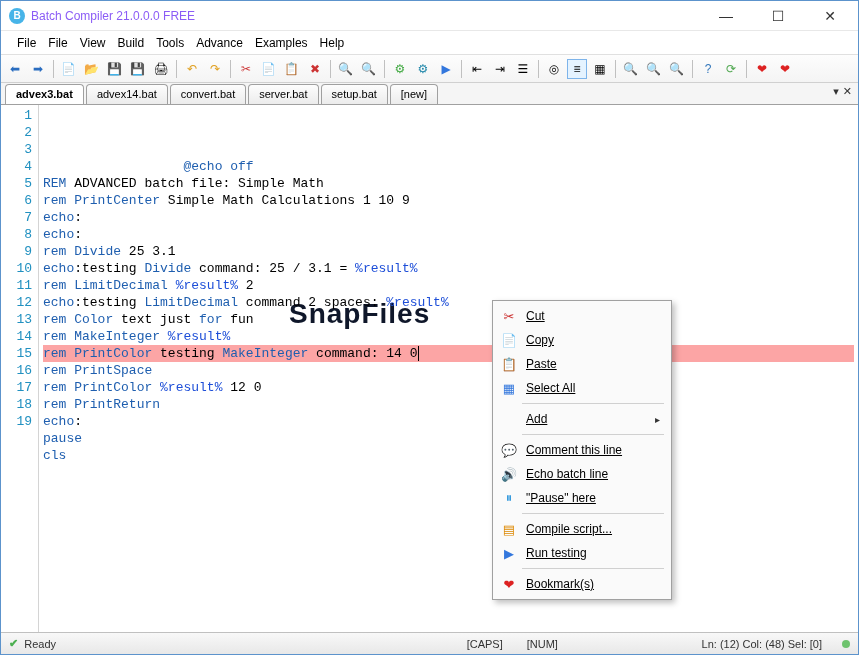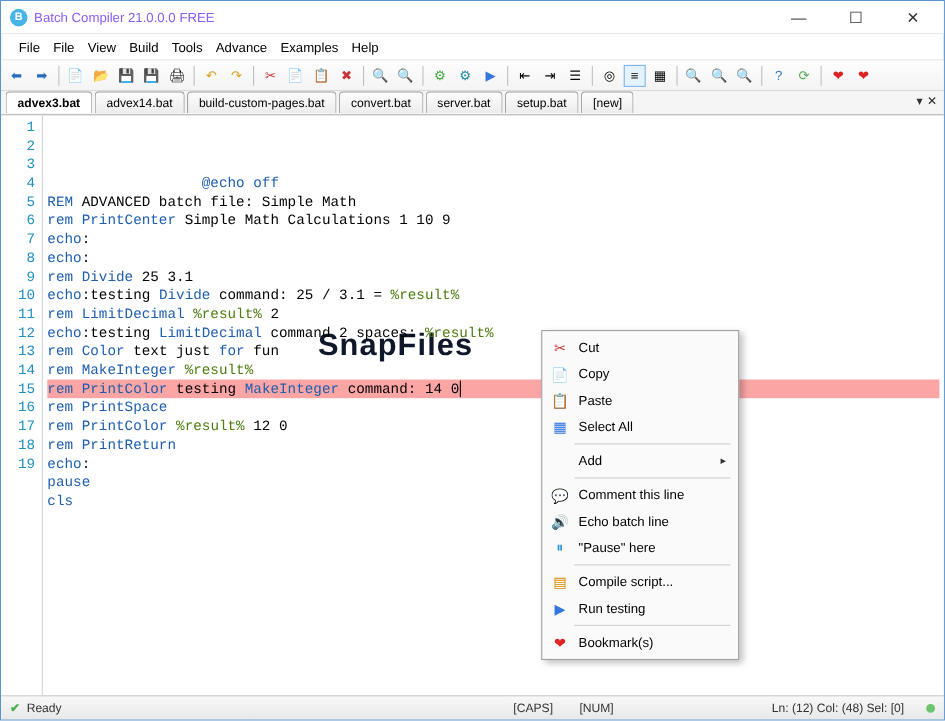--- a/index.html
+++ b/index.html
@@ -57,21 +57,21 @@
   display: flex; align-items: center; justify-content: center;
   cursor: pointer;
   border: 1px solid transparent;
   font-size: 12px;
 }
 .tool-sep { width:1px; height:18px; background:#c0c0c0; margin:0 2px; }
 
 .tabbar {
   height: 22px;
   display: flex;
-  align-items: flex-start;
+  align-items: center;
   padding: 0 4px;
   background: #f5f5f5;
   border-bottom: 1px solid #a0a0a0;
   position: relative;
 }
 .tab {
   height: 20px;
   padding: 2px 10px;
   font-size: 11px;
   background: linear-gradient(#fdfdfd,#ececec);
@@ -109,21 +109,21 @@
   flex:1;
   padding: 2px 4px;
   white-space: pre;
   position: relative;
 }
 .line { height:17px; position:relative; }
 .line.selected { background:#fca5a5; }
 .caret { border-right:1px solid #000; }
 .tk-blue { color:#1e5eaf; }
 .tk-dark { color:#000; }
-.tk-red { color:#4d7c0f; }
+.tk-red { color:#1d4ed8; }
 
 .watermark {
   position:absolute; top:200px; left:250px;
   font-size:28px; color:#0f172a; font-weight:bold;
   font-family: Arial; pointer-events:none;
   letter-spacing:1px;
 }
 
 .context-menu {
   position: absolute;
@@ -136,21 +136,21 @@
   z-index: 100;
 }
 .cm-item {
   display:flex; align-items:center;
   height: 24px;
   padding: 0 8px 0 4px;
   cursor:pointer;
   gap:8px;
 }
 .cm-icon { width:18px; display:flex; justify-content:center; font-size:13px; }
-.cm-label { flex:1; }
+.cm-label { flex:1;text-decoration:underline; }
 .cm-arrow { font-size:10px; color:#333; }
 .cm-sep { height:1px; background:#d0d0d0; margin:3px 4px 3px 26px; }
 
 .statusbar {
   height: 22px;
   background: linear-gradient(#f8f8f8,#e8e8e8);
   border-top: 1px solid #c0c0c0;
   display:flex; align-items:center;
   padding: 0 8px;
   font-size:11px;
@@ -226,21 +226,20 @@
   <div class="tool-btn" style="color:#5a5">⟳</div>
   <div class="tool-sep"></div>
   <div class="tool-btn" style="color:#d22">❤</div>
   <div class="tool-btn" style="color:#d22">❤</div>
 </div>
 
 <div class="tabbar">
   <div id="tabs-container" style="display:flex;">
       <div class="tab active">advex3.bat</div>
       <div class="tab">advex14.bat</div>
-      <div class="tab">build-custom-pages.bat</div>
       <div class="tab">convert.bat</div>
       <div class="tab">server.bat</div>
       <div class="tab">setup.bat</div>
       <div class="tab">[new]</div>
     </div>
   <div class="tab-ctrl">
     <span>▾</span>
     <span>✕</span>
   </div>
 </div>

